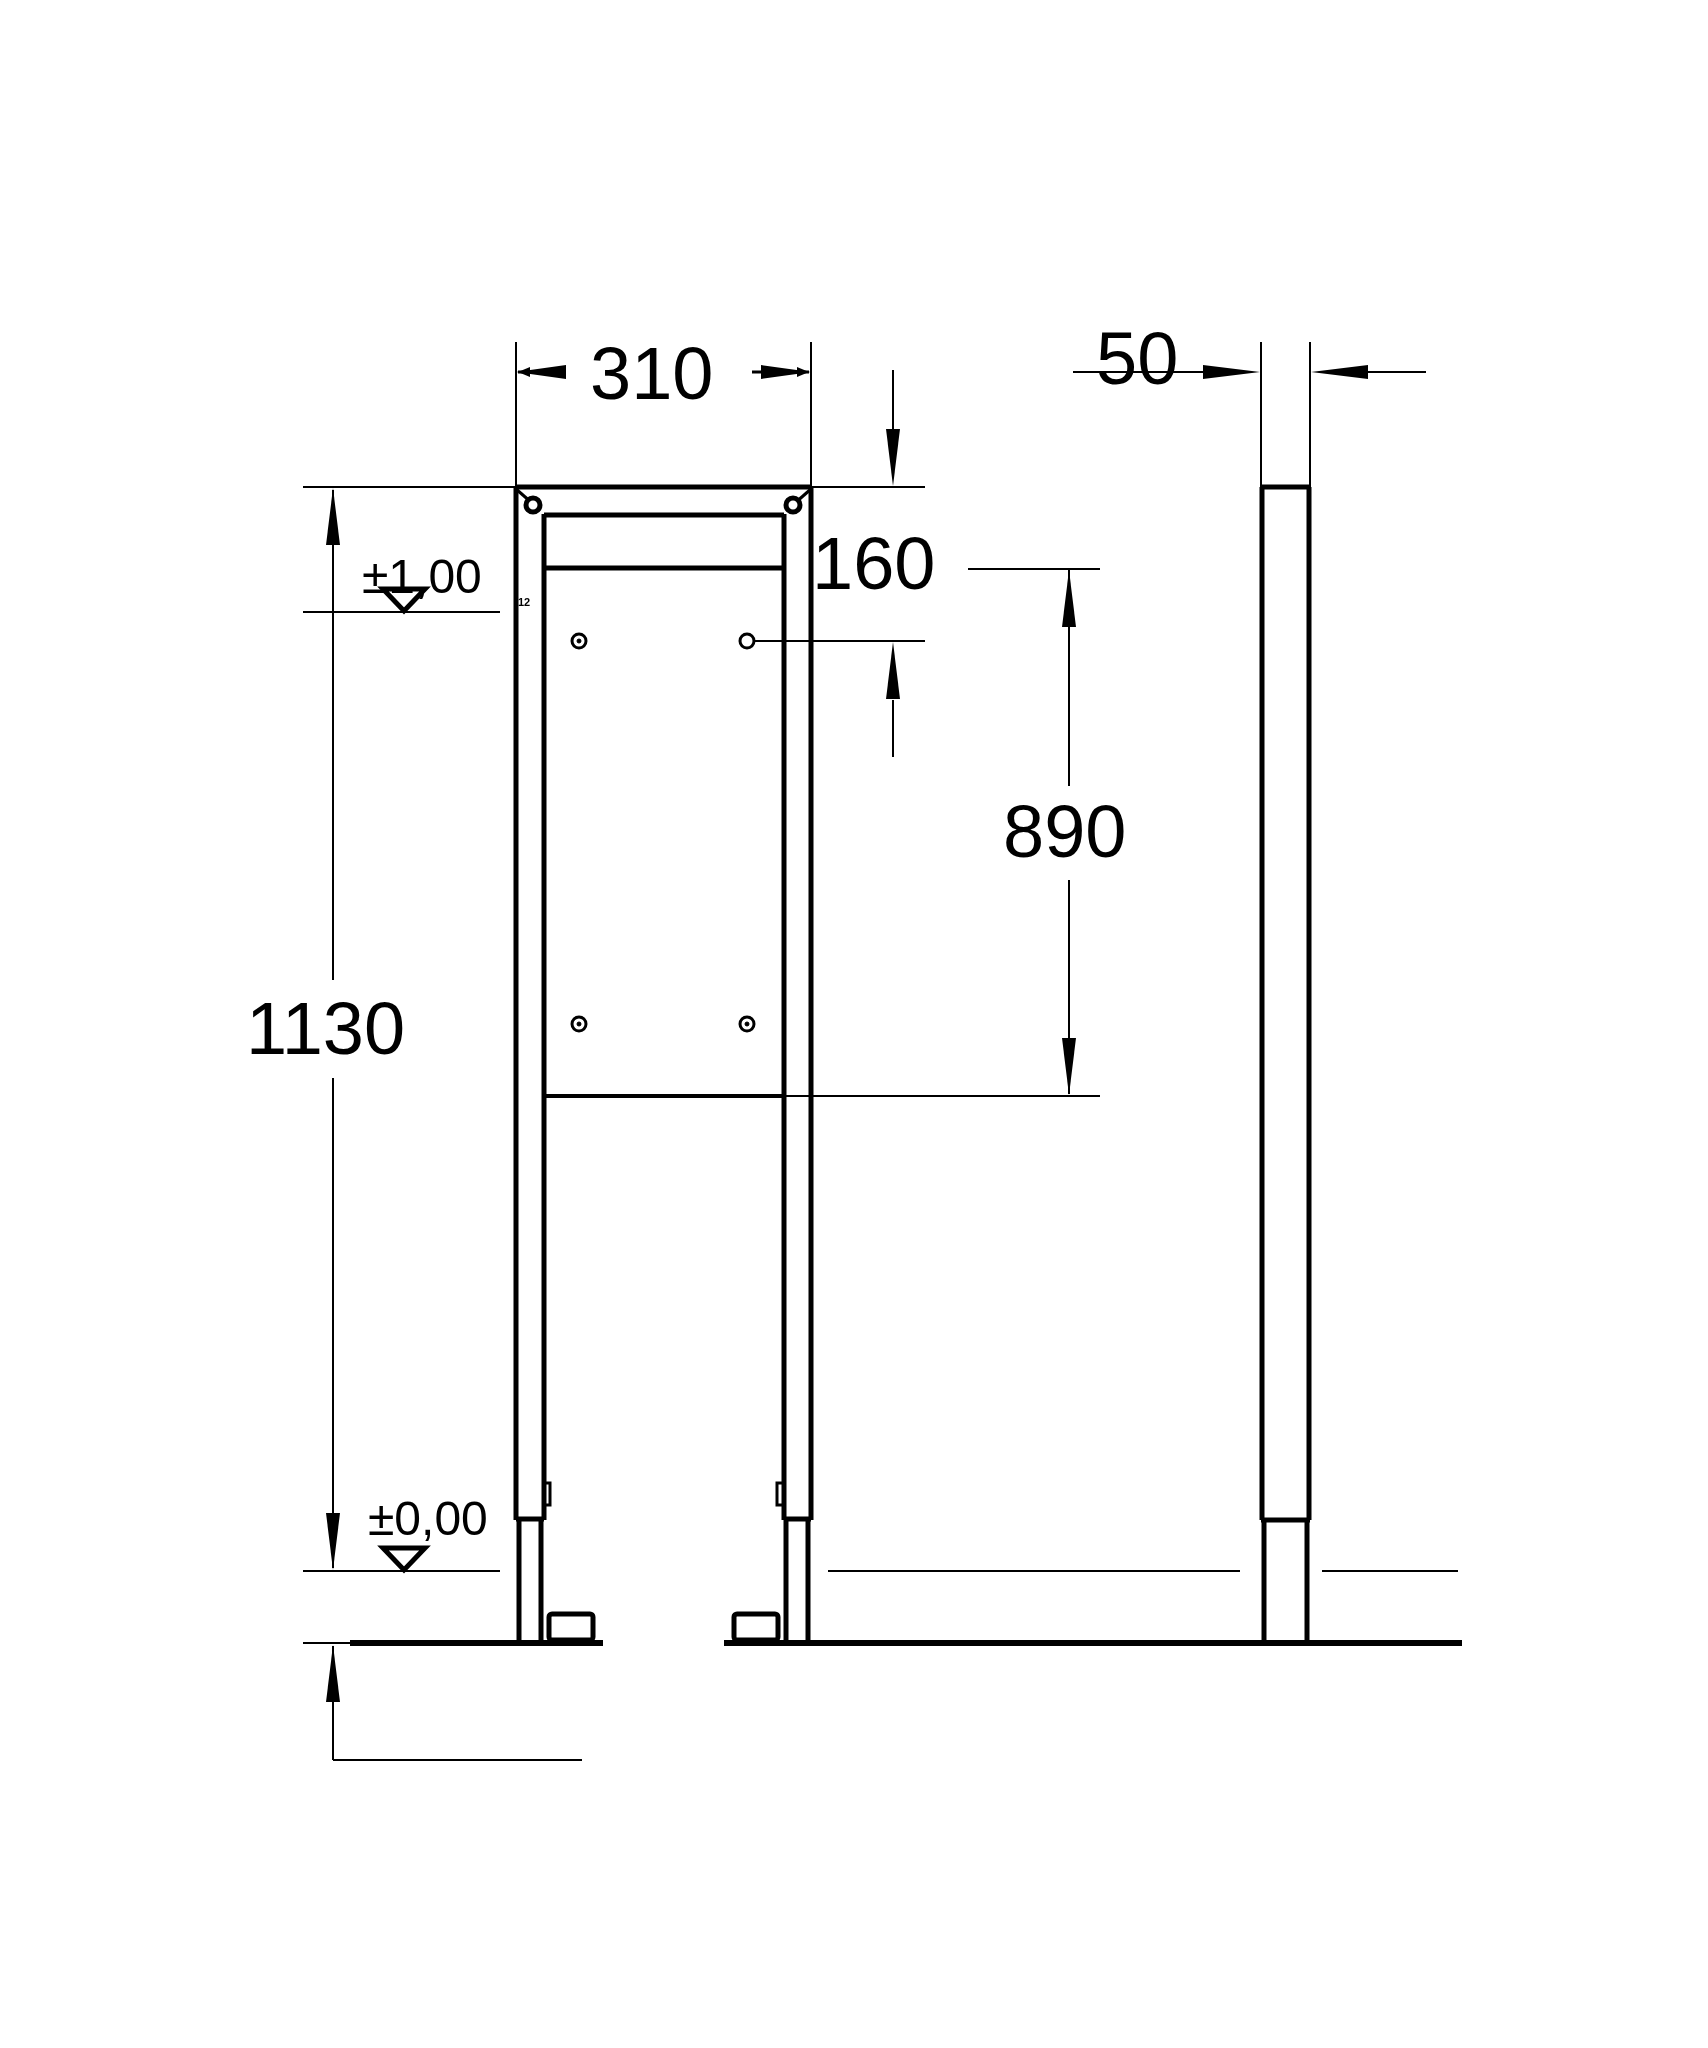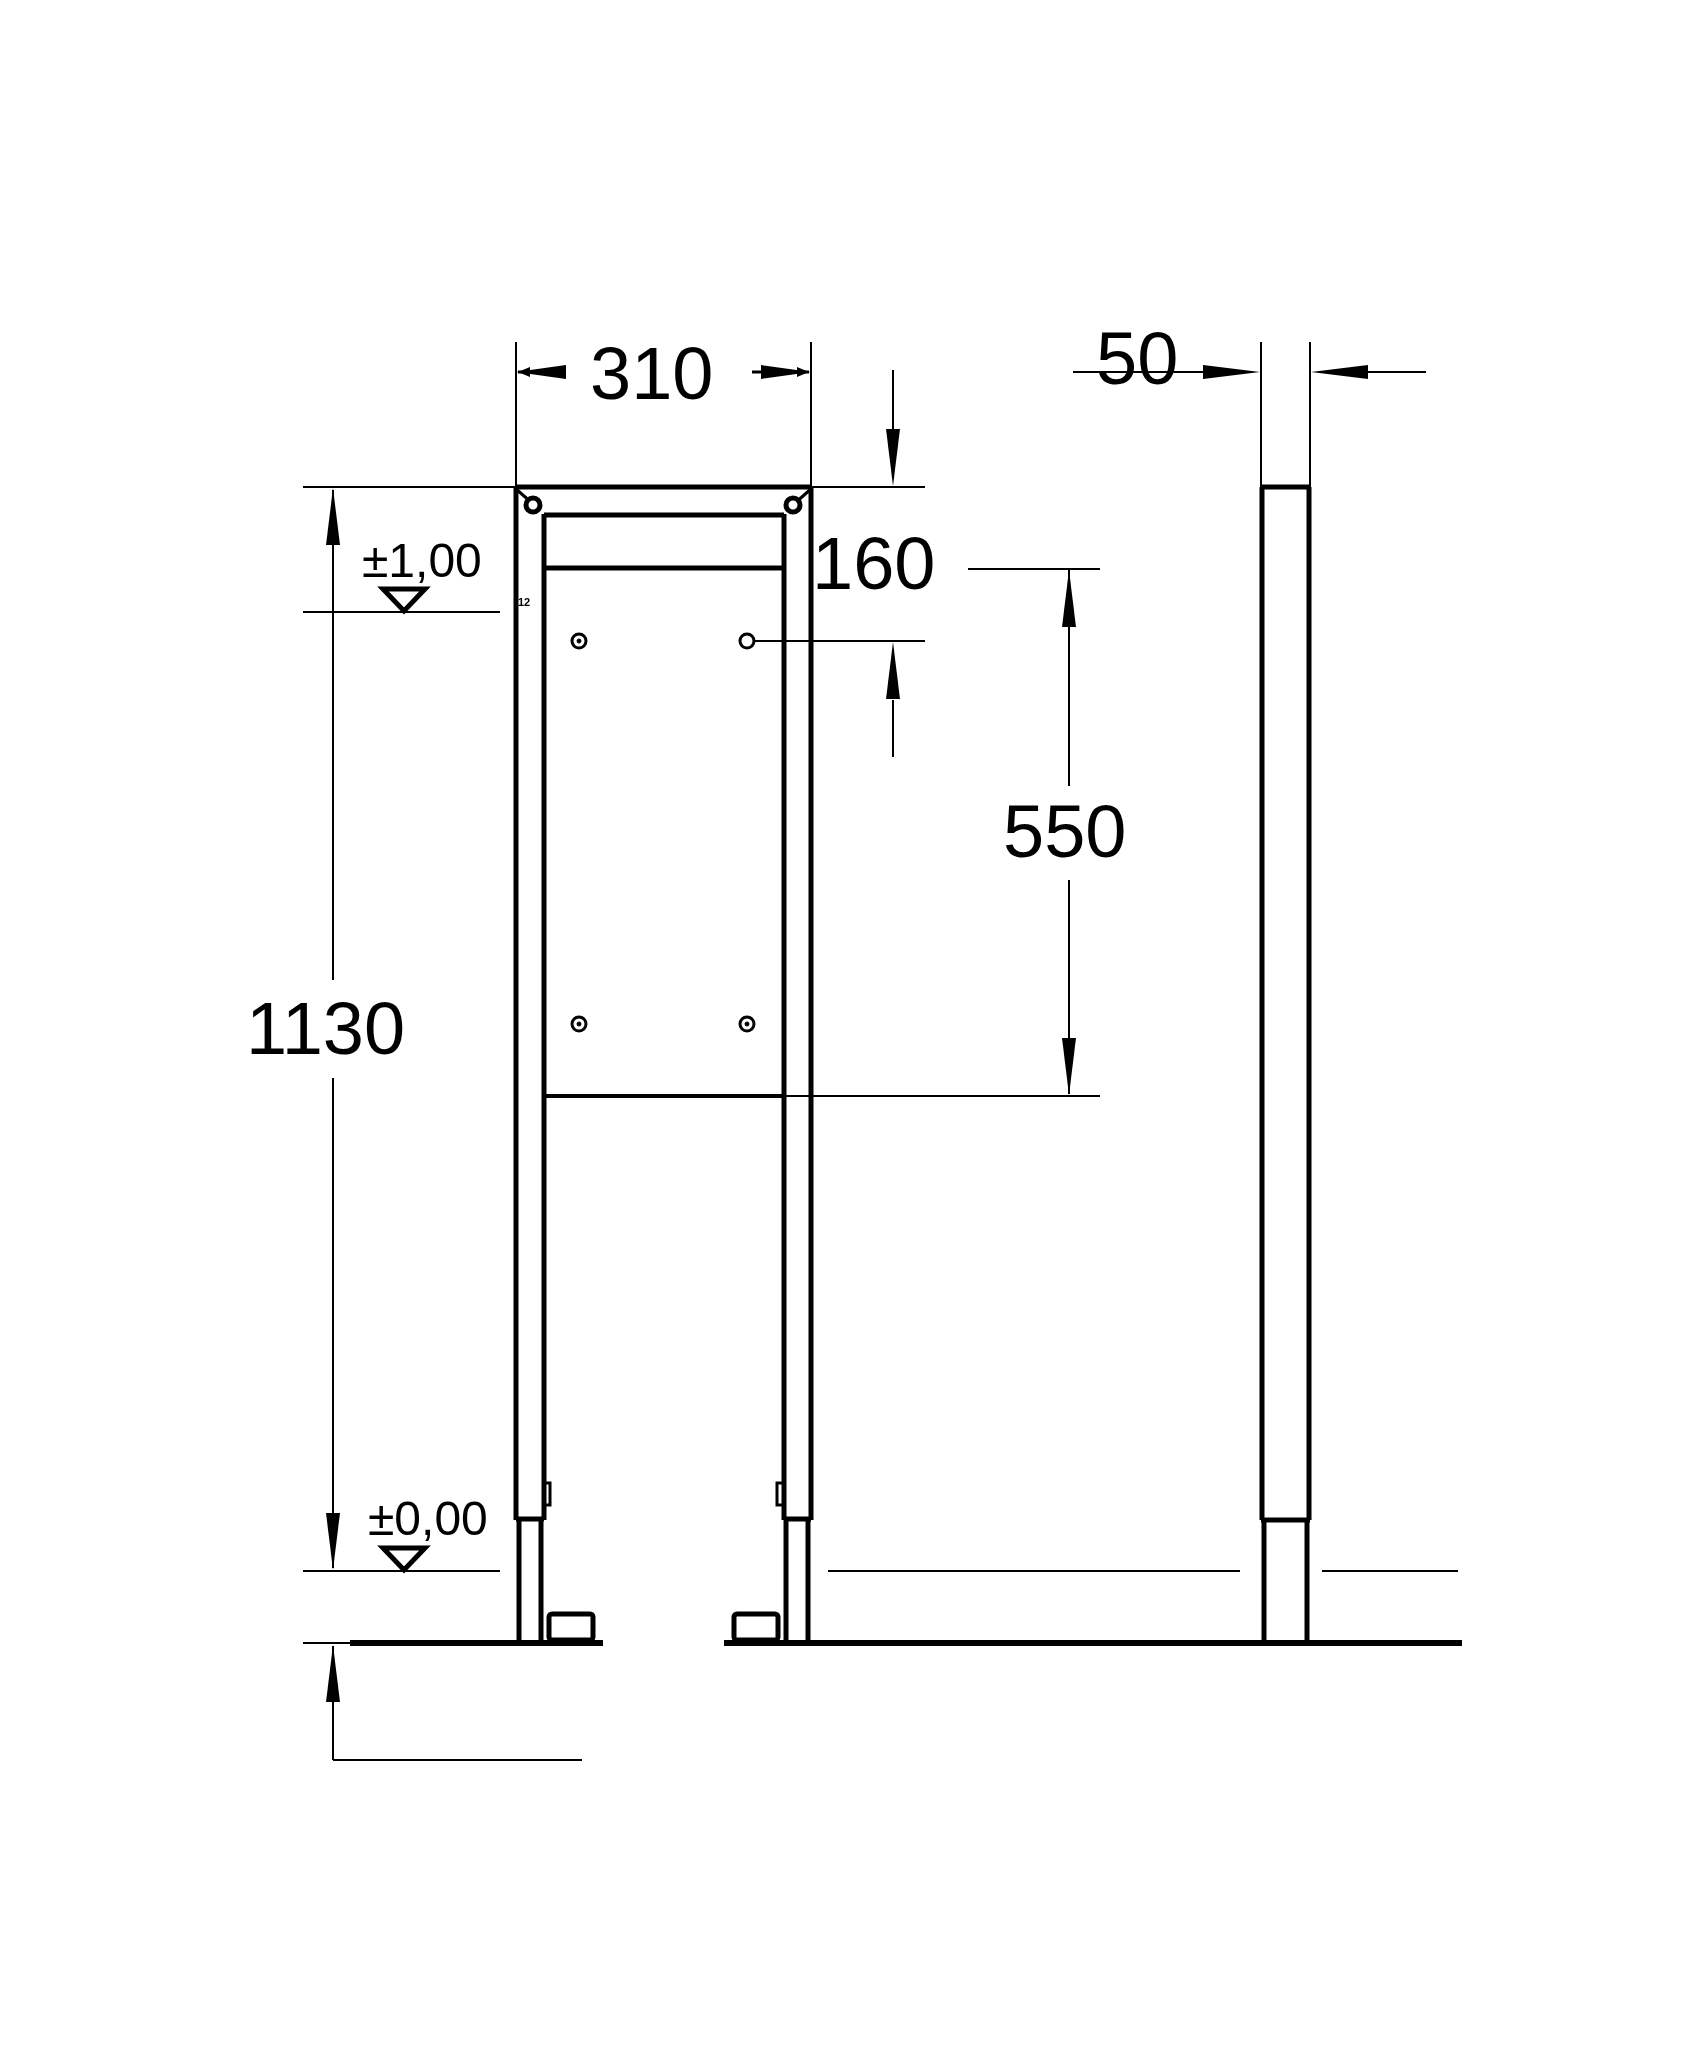--- a/index.html
+++ b/index.html
@@ -125,18 +125,18 @@
 
     <polygon points="383,589 425,589 404,611" fill="#fff" stroke-width="5"></polygon>
     <polygon points="383,1548 425,1548 404,1570" fill="#fff" stroke-width="5"></polygon>
   </g>
 </svg>
 
 
 <div class="lbl big" style="left:590px; top:337px;">310</div>
 <div class="lbl big" style="left:246px; top:992px;">1130</div>
 <div class="lbl big" style="left:812px; top:527px;">160</div>
-<div class="lbl big" style="left:1003px; top:795px;">550</div>
+<div class="lbl big" style="left:1003px; top:795px;">890</div>
 <div class="lbl big" style="left:1096px; top:296px;margin-top:26px;">50</div>
-<div class="lbl mid" style="left:362px; top:537px;text-align:right;">±1,00</div>
+<div class="lbl mid" style="left:362px; top:553px;text-align:right;">±1,00</div>
 <div class="lbl mid" style="left:368px; top:1495px;">±0,00</div>
 <div class="lbl tiny" style="left:518px; top:597px;">12</div>
 </div>
 
 </body></html>

